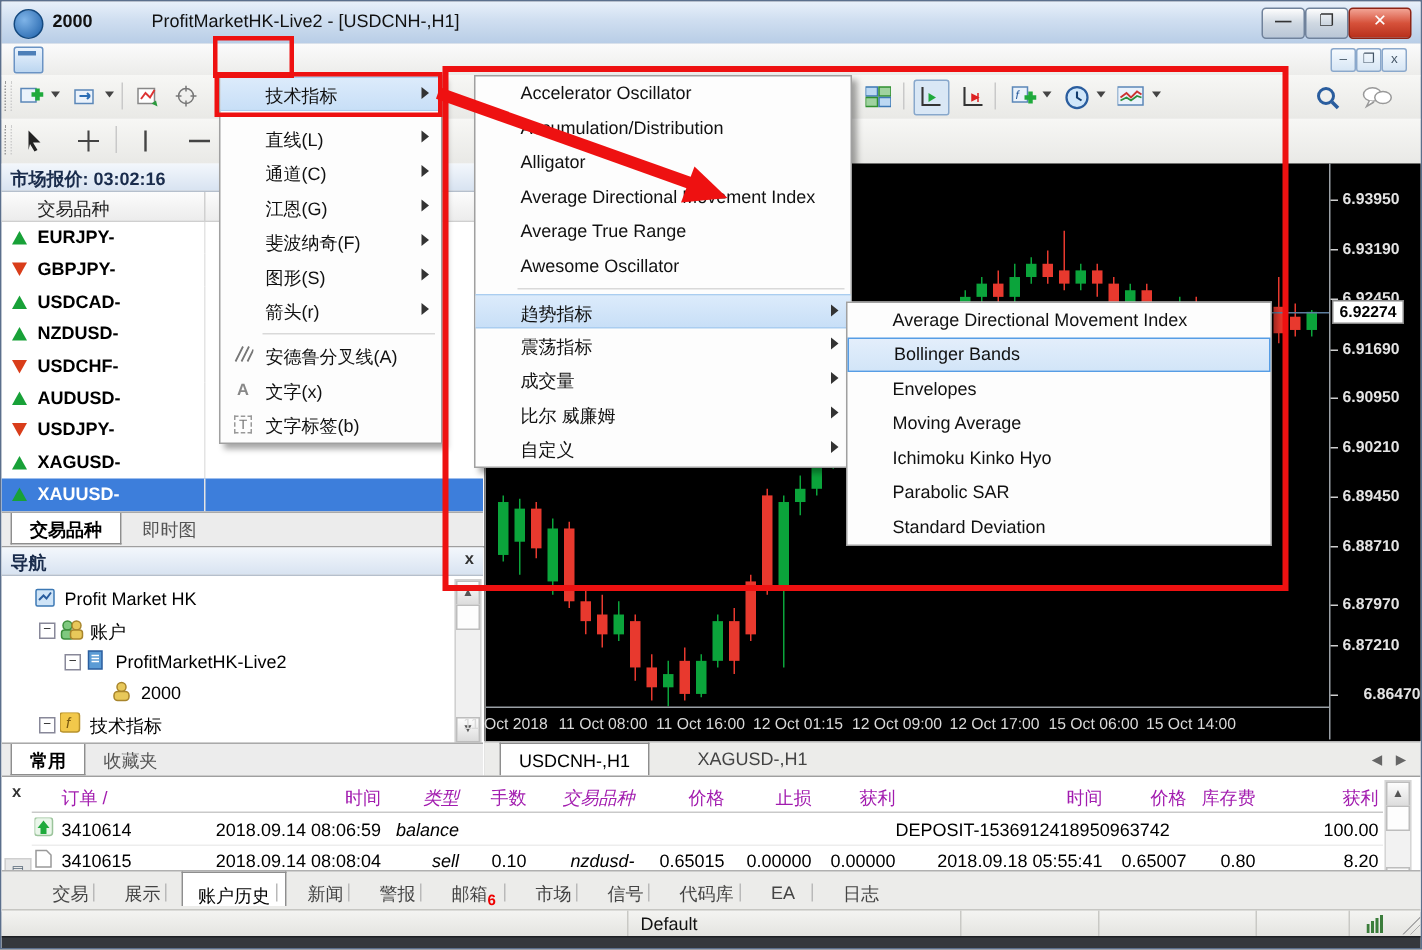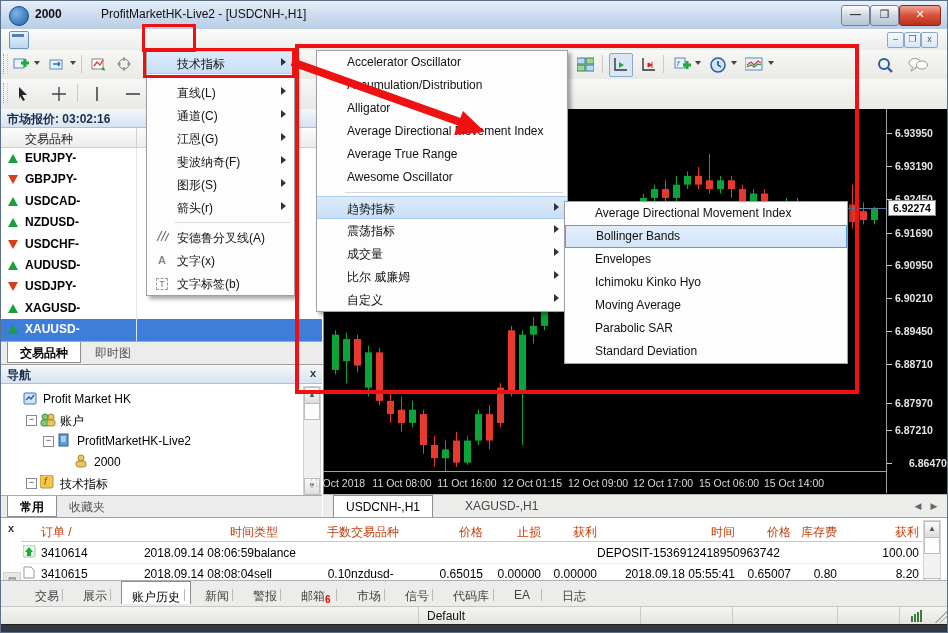--- a/index.html
+++ b/index.html
@@ -88,23 +88,23 @@
   .ctab-scroll{position:absolute;top:4px;width:14px;height:14px;color:#666;font-size:9px;text-align:center;line-height:14px;}
   
   #terminal{left:0;top:516px;width:948px;height:89px;background:#fff;border-top:1px solid #9f9f9f;}
   #term-close{left:3px;top:4px;width:14px;height:14px;color:#333;font-weight:bold;font-size:11px;text-align:center;}
   .dock-ico{left:2px;top:0;width:16px;height:15px;border:1px solid #cfcfcf;background:#e8e8e8;
     font-size:9px;line-height:14px;text-align:center;color:#567;}
   #term-table{left:20px;top:2px;width:901px;height:60px;overflow:hidden;}
   .th-row,.td-row{position:absolute;left:0;width:901px;height:21px;}
   .th-row{border-bottom:1px solid #c9c9c9;}
   .cell{position:absolute;top:0;height:21px;padding-top:4px;box-sizing:border-box;white-space:nowrap;color:#000;}
-  .th-row .cell{color:#c2410c;}
+  .th-row .cell{color:#a21caf;}
   .cell.r{text-align:right;}
-  .cell.c{text-align:left;}
+  .cell.c{text-align:right;font-style:italic;}
   .td-row{border-bottom:1px solid #ededed;}
   .row-ico{position:absolute;left:-18px;top:3px;width:14px;height:14px;}
   #term-scroll{left:922px;top:2px;width:16px;height:74px;background:#f2f2f2;border:1px solid #d5d5d5;}
   #term-tabs{left:0;top:62px;width:948px;height:27px;background:#ececea;border-top:1px solid #b0b0b0;}
   .ttab{position:absolute;top:3px;height:23px;padding:4px 10px 0 10px;color:#444;box-sizing:border-box;}
   .ttab.active{background:#fff;border:1px solid #8e8e8e;border-bottom:none;top:0;padding-top:7px;color:#000;}
   .ttab-sep{position:absolute;top:8px;width:1px;height:12px;background:#b9b9b9;}
   .badge{color:#e00;font-size:10px;vertical-align:-3px;font-weight:bold;}
   
   #statusbar{left:0;top:605px;width:948px;height:18px;background:linear-gradient(#f4f4f2,#e3e3df);
@@ -634,22 +634,22 @@
       <div class="pm-item hl">趋势指标<span class="sub"></span></div>
       <div class="pm-item">震荡指标<span class="sub"></span></div>
       <div class="pm-item">成交量<span class="sub"></span></div>
       <div class="pm-item">比尔 威廉姆<span class="sub"></span></div>
       <div class="pm-item">自定义<span class="sub"></span></div>
     </div>
   <div class="popup" id="trend-menu" style="left:563px;top:200px;width:282px;">
       <div class="pm-item">Average Directional Movement Index</div>
       <div class="pm-item hl2">Bollinger Bands</div>
       <div class="pm-item">Envelopes</div>
+      <div class="pm-item">Moving Average</div>
       <div class="pm-item">Ichimoku Kinko Hyo</div>
-      <div class="pm-item">Moving Average</div>
       <div class="pm-item">Parabolic SAR</div>
       <div class="pm-item">Standard Deviation</div>
     </div>
 
   <div class="anno" style="left:141px;top:23px;width:48px;height:22px;"></div>
   <div class="anno" style="left:142px;top:47px;width:146px;height:24px;"></div>
   <div class="anno" style="left:294px;top:43px;width:556px;height:342px;border-width:4px;"></div>
   <svg id="anno-svg">
     <line x1="291" y1="61" x2="459" y2="121" stroke="#ee1111" stroke-width="8"></line>
     <polygon points="484,131 453,134 462,110" fill="#ee1111"></polygon>

